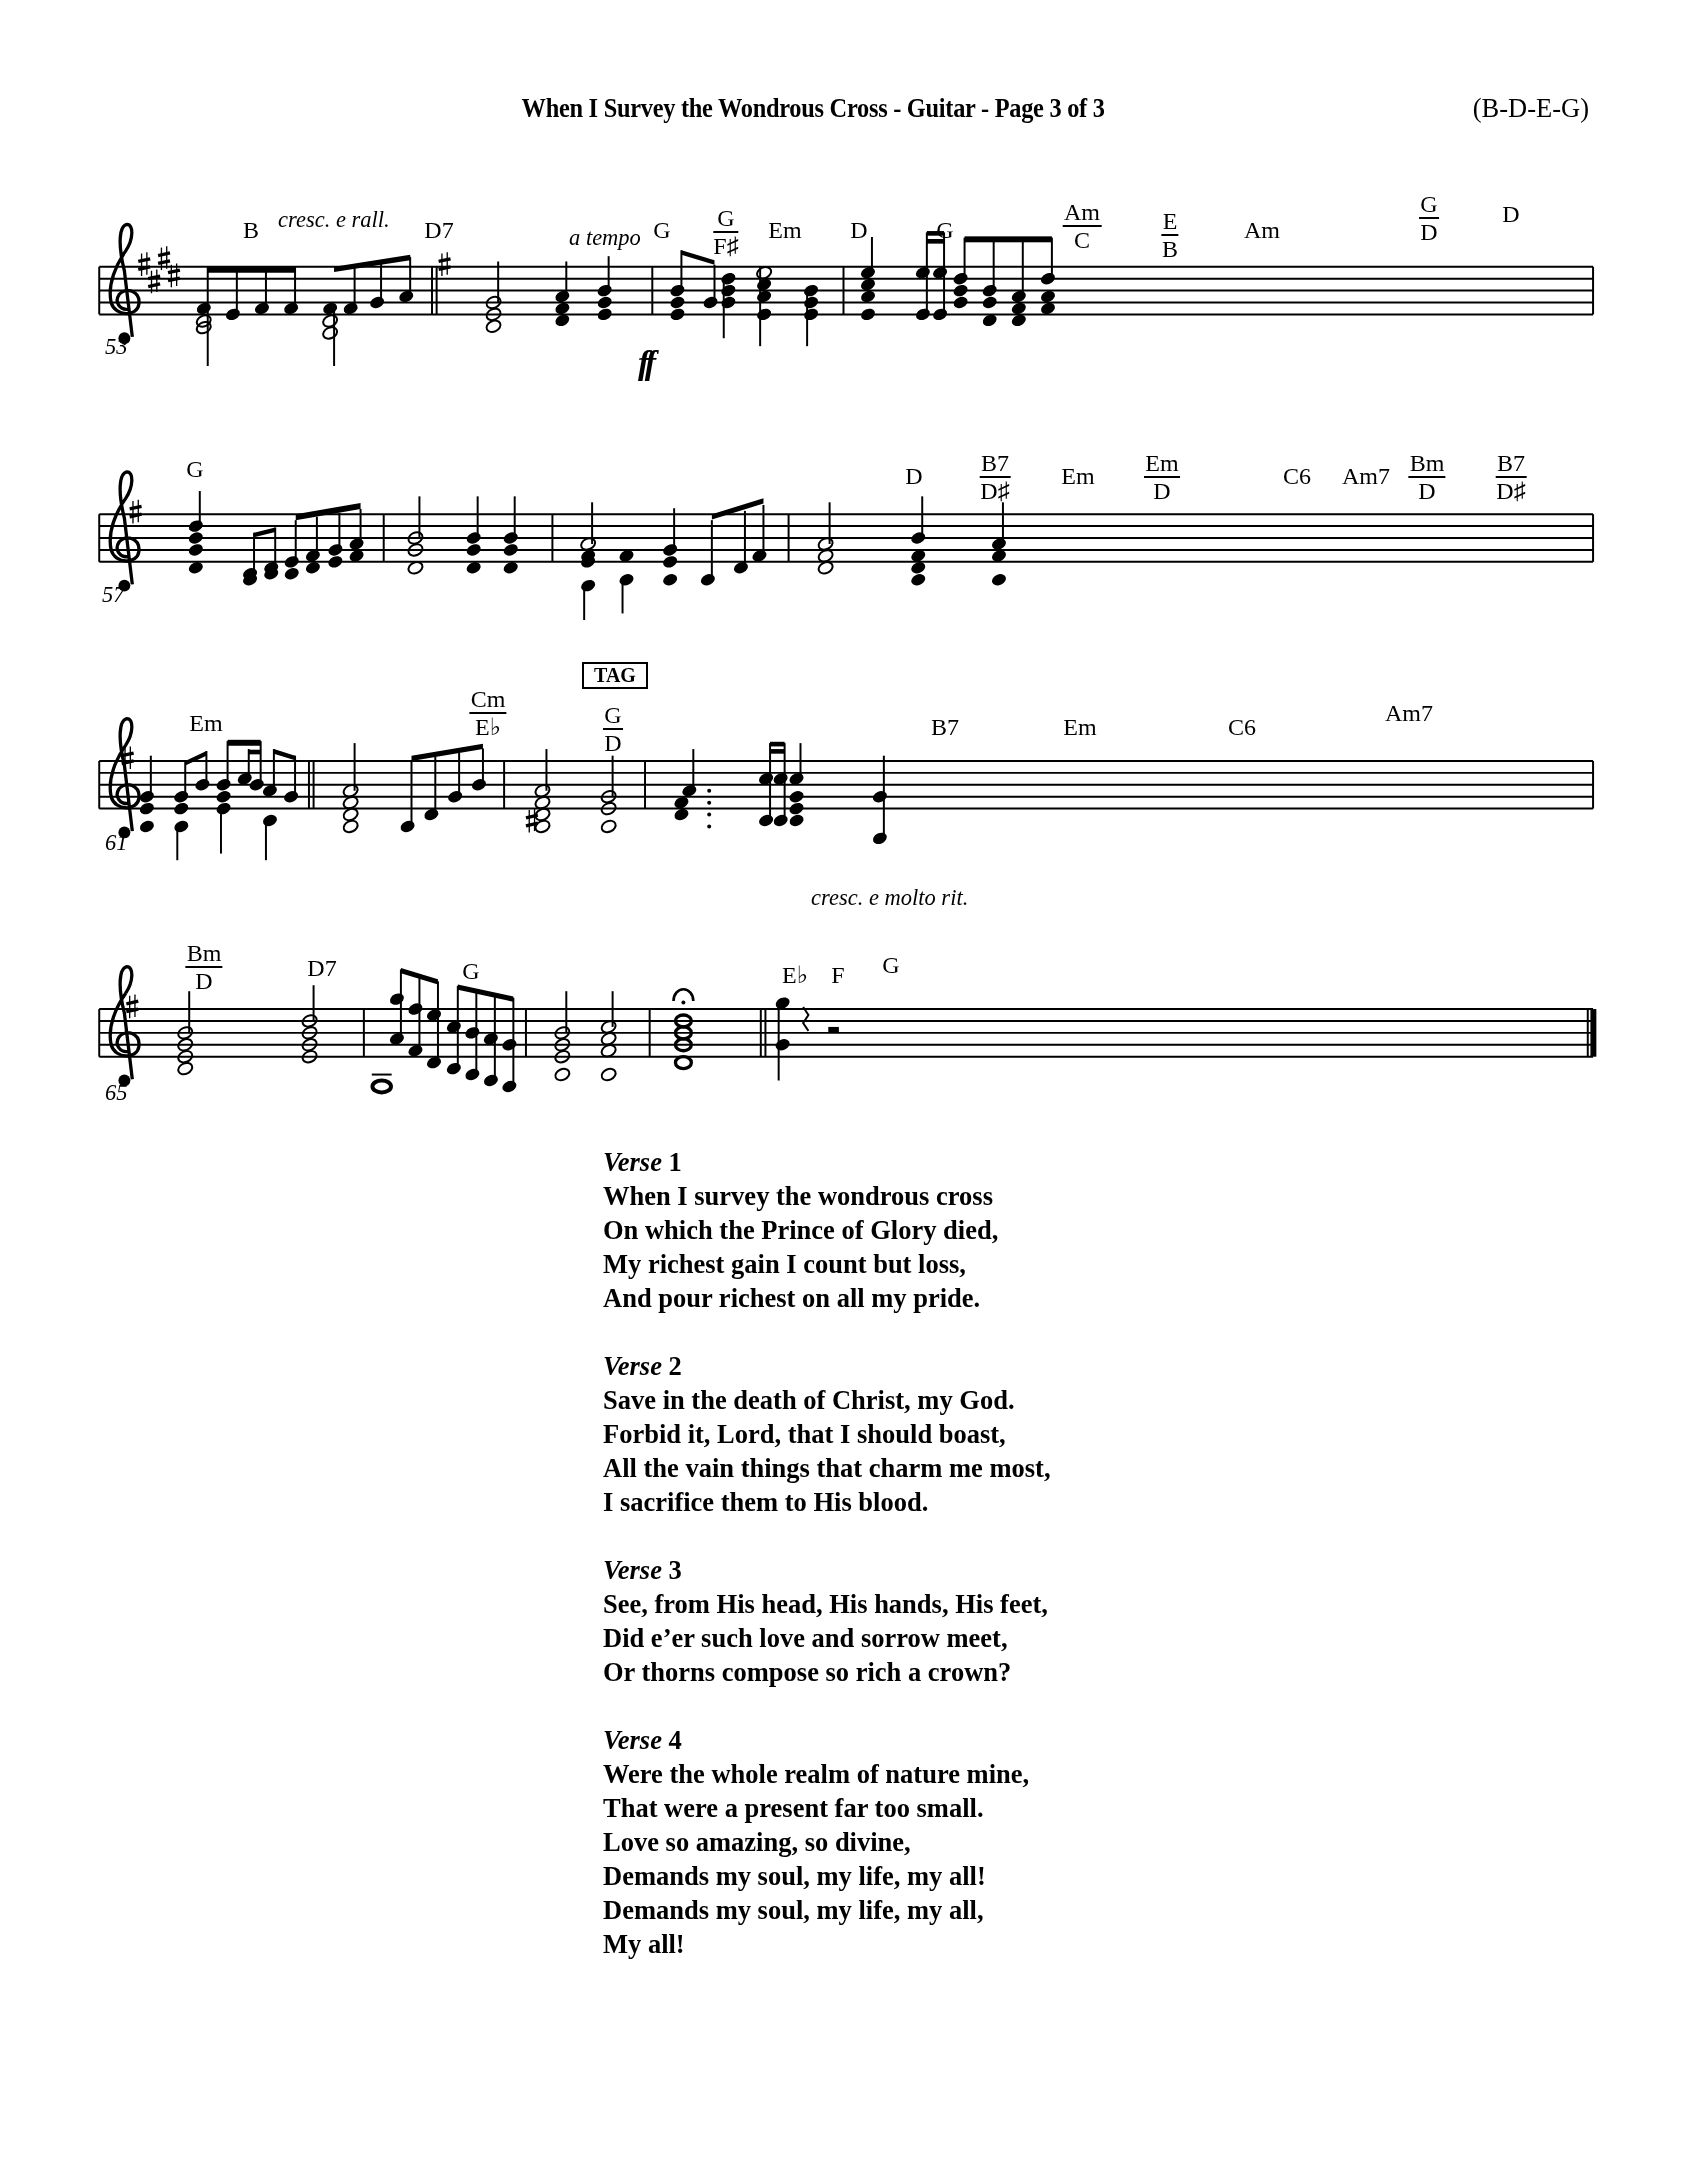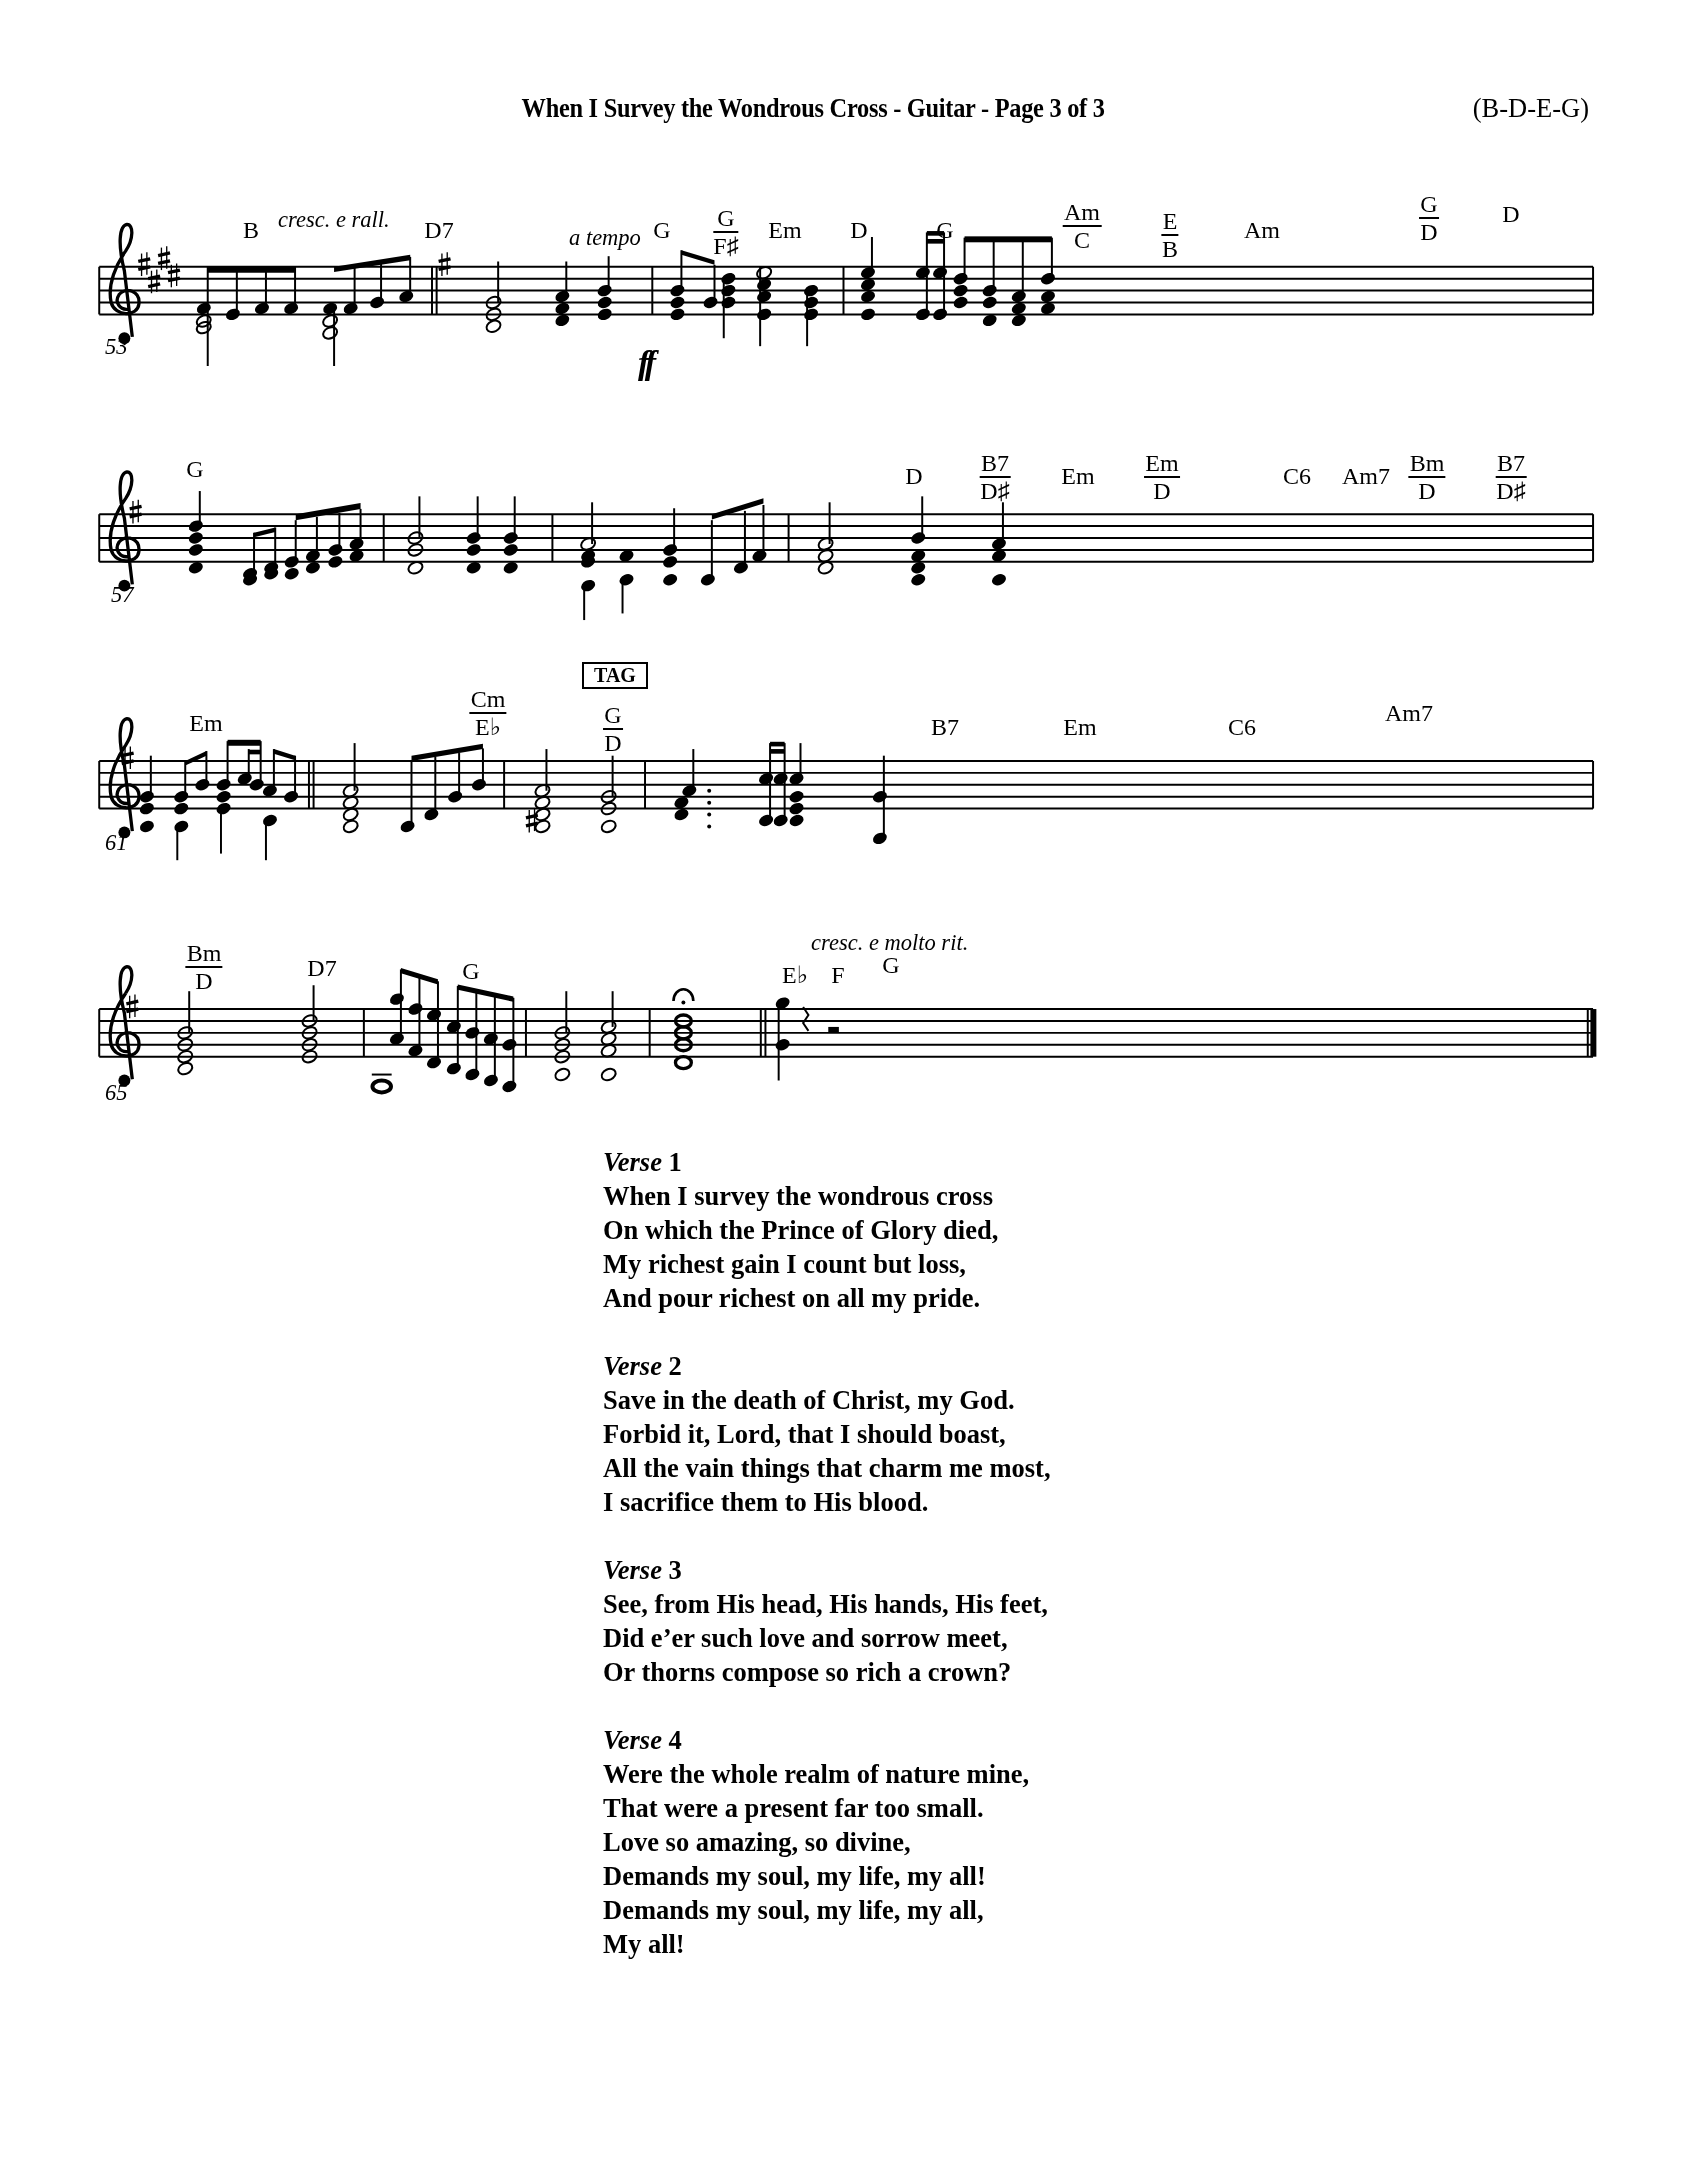--- a/index.html
+++ b/index.html
@@ -433,21 +433,21 @@
   <div class="chord" style="left:1262px;top:218px;">Am</div>
   <div class="chord" style="left:1429px;top:192px;">
       <span class="num">G</span>
       <span class="den">D</span>
     </div>
   <div class="chord" style="left:1511px;top:202px;">D</div>
   <div class="expr" style="left:278px;top:207px;">cresc. e rall.</div>
   <div class="expr" style="left:569px;top:225px;">a tempo</div>
   <div class="dyn" style="left:638px;top:344px;">ff</div>
 
-  <div class="mnum" style="left:111px;top:582px;text-align:right;">57</div>
+  <div class="mnum" style="left:102px;top:582px;text-align:right;">57</div>
   <div class="chord" style="left:195px;top:457px;">G</div>
   <div class="chord" style="left:914px;top:464px;">D</div>
   <div class="chord" style="left:995px;top:451px;">
       <span class="num">B7</span>
       <span class="den">D♯</span>
     </div>
   <div class="chord" style="left:1078px;top:464px;">Em</div>
   <div class="chord" style="left:1162px;top:451px;">
       <span class="num">Em</span>
       <span class="den">D</span>
@@ -482,21 +482,21 @@
   <div class="mnum" style="left:105px;top:1080px;">65</div>
   <div class="chord" style="left:204px;top:941px;">
       <span class="num">Bm</span>
       <span class="den">D</span>
     </div>
   <div class="chord" style="left:322px;top:956px;">D7</div>
   <div class="chord" style="left:471px;top:959px;">G</div>
   <div class="chord" style="left:795px;top:963px;">E♭</div>
   <div class="chord" style="left:838px;top:963px;">F</div>
   <div class="chord" style="left:891px;top:953px;">G</div>
-  <div class="expr" style="left:811px;top:930px;font-style:italic;">cresc. e molto rit.</div>
+  <div class="expr" style="left:811px;top:885px;font-style:italic;">cresc. e molto rit.</div>
 </div>
 
 <div class="lyrics">
   <div class="verse">
     <span class="line verse-label"><span>Verse</span> <span class="vnum">1</span></span>
     <span class="line">When I survey the wondrous cross</span>
     <span class="line">On which the Prince of Glory died,</span>
     <span class="line">My richest gain I count but loss,</span>
     <span class="line">And pour richest on all my pride.</span>
   </div>

